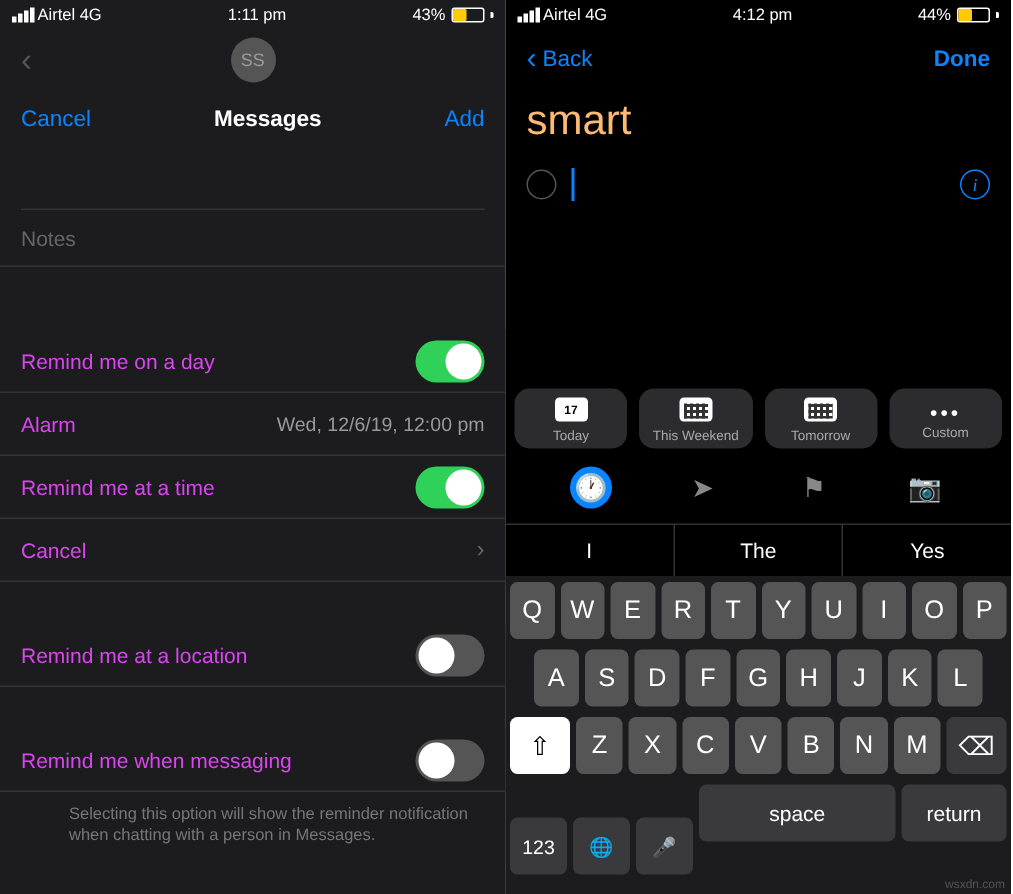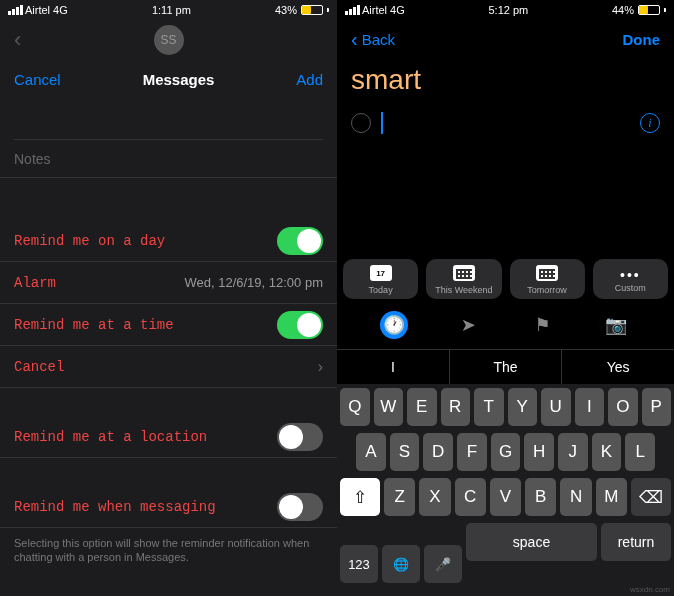--- a/index.html
+++ b/index.html
@@ -23,30 +23,30 @@
     .avatar { width: 30px; height: 30px; border-radius: 50%; background: #555; display: flex; align-items: center; justify-content: center; font-size: 12px; color: #999; }
     .nav-bar { height: 38px; display: flex; align-items: center; justify-content: space-between; padding: 0 14px; }
     .nav-btn { color: #0a84ff; font-size: 15px; }
     .nav-title { color: #fff; font-size: 15px; font-weight: 600; }
     .input-area { padding: 8px 14px 0; }
     .input-line { height: 34px; border-bottom: 1px solid #333; }
     .notes-row { height: 38px; display: flex; align-items: center; padding: 0 14px; color: #666; font-size: 14px; border-bottom: 1px solid #333; }
     .spacer { height: 42px; }
     .spacer-sm { height: 28px; }
     .setting-row { height: 42px; display: flex; align-items: center; justify-content: space-between; padding: 0 14px; background: #1c1c1e; border-bottom: 1px solid #333; }
-    .setting-label { color: #ef4444; font-size: 14px; font-family: Liberation Mono, monospace; }
+    .setting-label { color: #d946ef; font-size: 14px; }
     .setting-value { color: #999; font-size: 13px; }
     .toggle { width: 46px; height: 28px; border-radius: 14px; position: relative; }
     .toggle.on { background: #30d158; }
     .toggle.off { background: #555; }
     .toggle-knob { width: 24px; height: 24px; background: #fff; border-radius: 50%; position: absolute; top: 2px; }
     .toggle.on .toggle-knob { right: 2px; }
     .toggle.off .toggle-knob { left: 2px; }
     .chevron-right { color: #666; font-size: 16px; }
-    .footer-text { color: #777; font-size: 11px; padding: 8px 14px; line-height: 1.3; }
+    .footer-text { color: #777; font-size: 11px; padding: 8px 14px; line-height: 1.3; margin-left: 32px; }
     .nav-back { display: flex; align-items: center; gap: 4px; color: #0a84ff; font-size: 15px; }
     .nav-back-chev { font-size: 20px; }
     .done-btn { color: #0a84ff; font-size: 15px; font-weight: 600; position: absolute; right: 14px; }
     .reminder-header { padding: 6px 14px; color: #fdba74; font-size: 28px; font-weight: normal; }
     .reminder-row { display: flex; align-items: center; padding: 10px 14px; gap: 10px; }
     .circle { width: 20px; height: 20px; border: 1.5px solid #555; border-radius: 50%; }
     .cursor { width: 2px; height: 22px; background: #0a84ff; }
     .info-icon { width: 20px; height: 20px; border: 1.5px solid #0a84ff; border-radius: 50%; color: #0a84ff; display: flex; align-items: center; justify-content: center; font-size: 12px; margin-left: auto; font-style: italic; font-family: serif; }
     .keyboard-area { position: absolute; bottom: 0; width: 100%; }
     .quick-row { display: flex; justify-content: space-around; padding: 10px 6px 6px; gap: 8px; }
@@ -151,21 +151,21 @@
   <div class="status-bar">
     <div class="status-left">
       <div class="signal">
           <span></span>
           <span></span>
           <span></span>
           <span></span>
         </div>
       <span>Airtel 4G</span>
     </div>
-    <span>5:12 pm</span>
+    <span>4:12 pm</span>
     <div class="battery">
       <span>44%</span>
       <div class="batt-body">
           <div class="batt-fill" style="width:44%"></div>
         </div>
         <div class="batt-tip"></div>
     </div>
   </div>
   <div class="nav-bar">
     <div class="nav-back">

